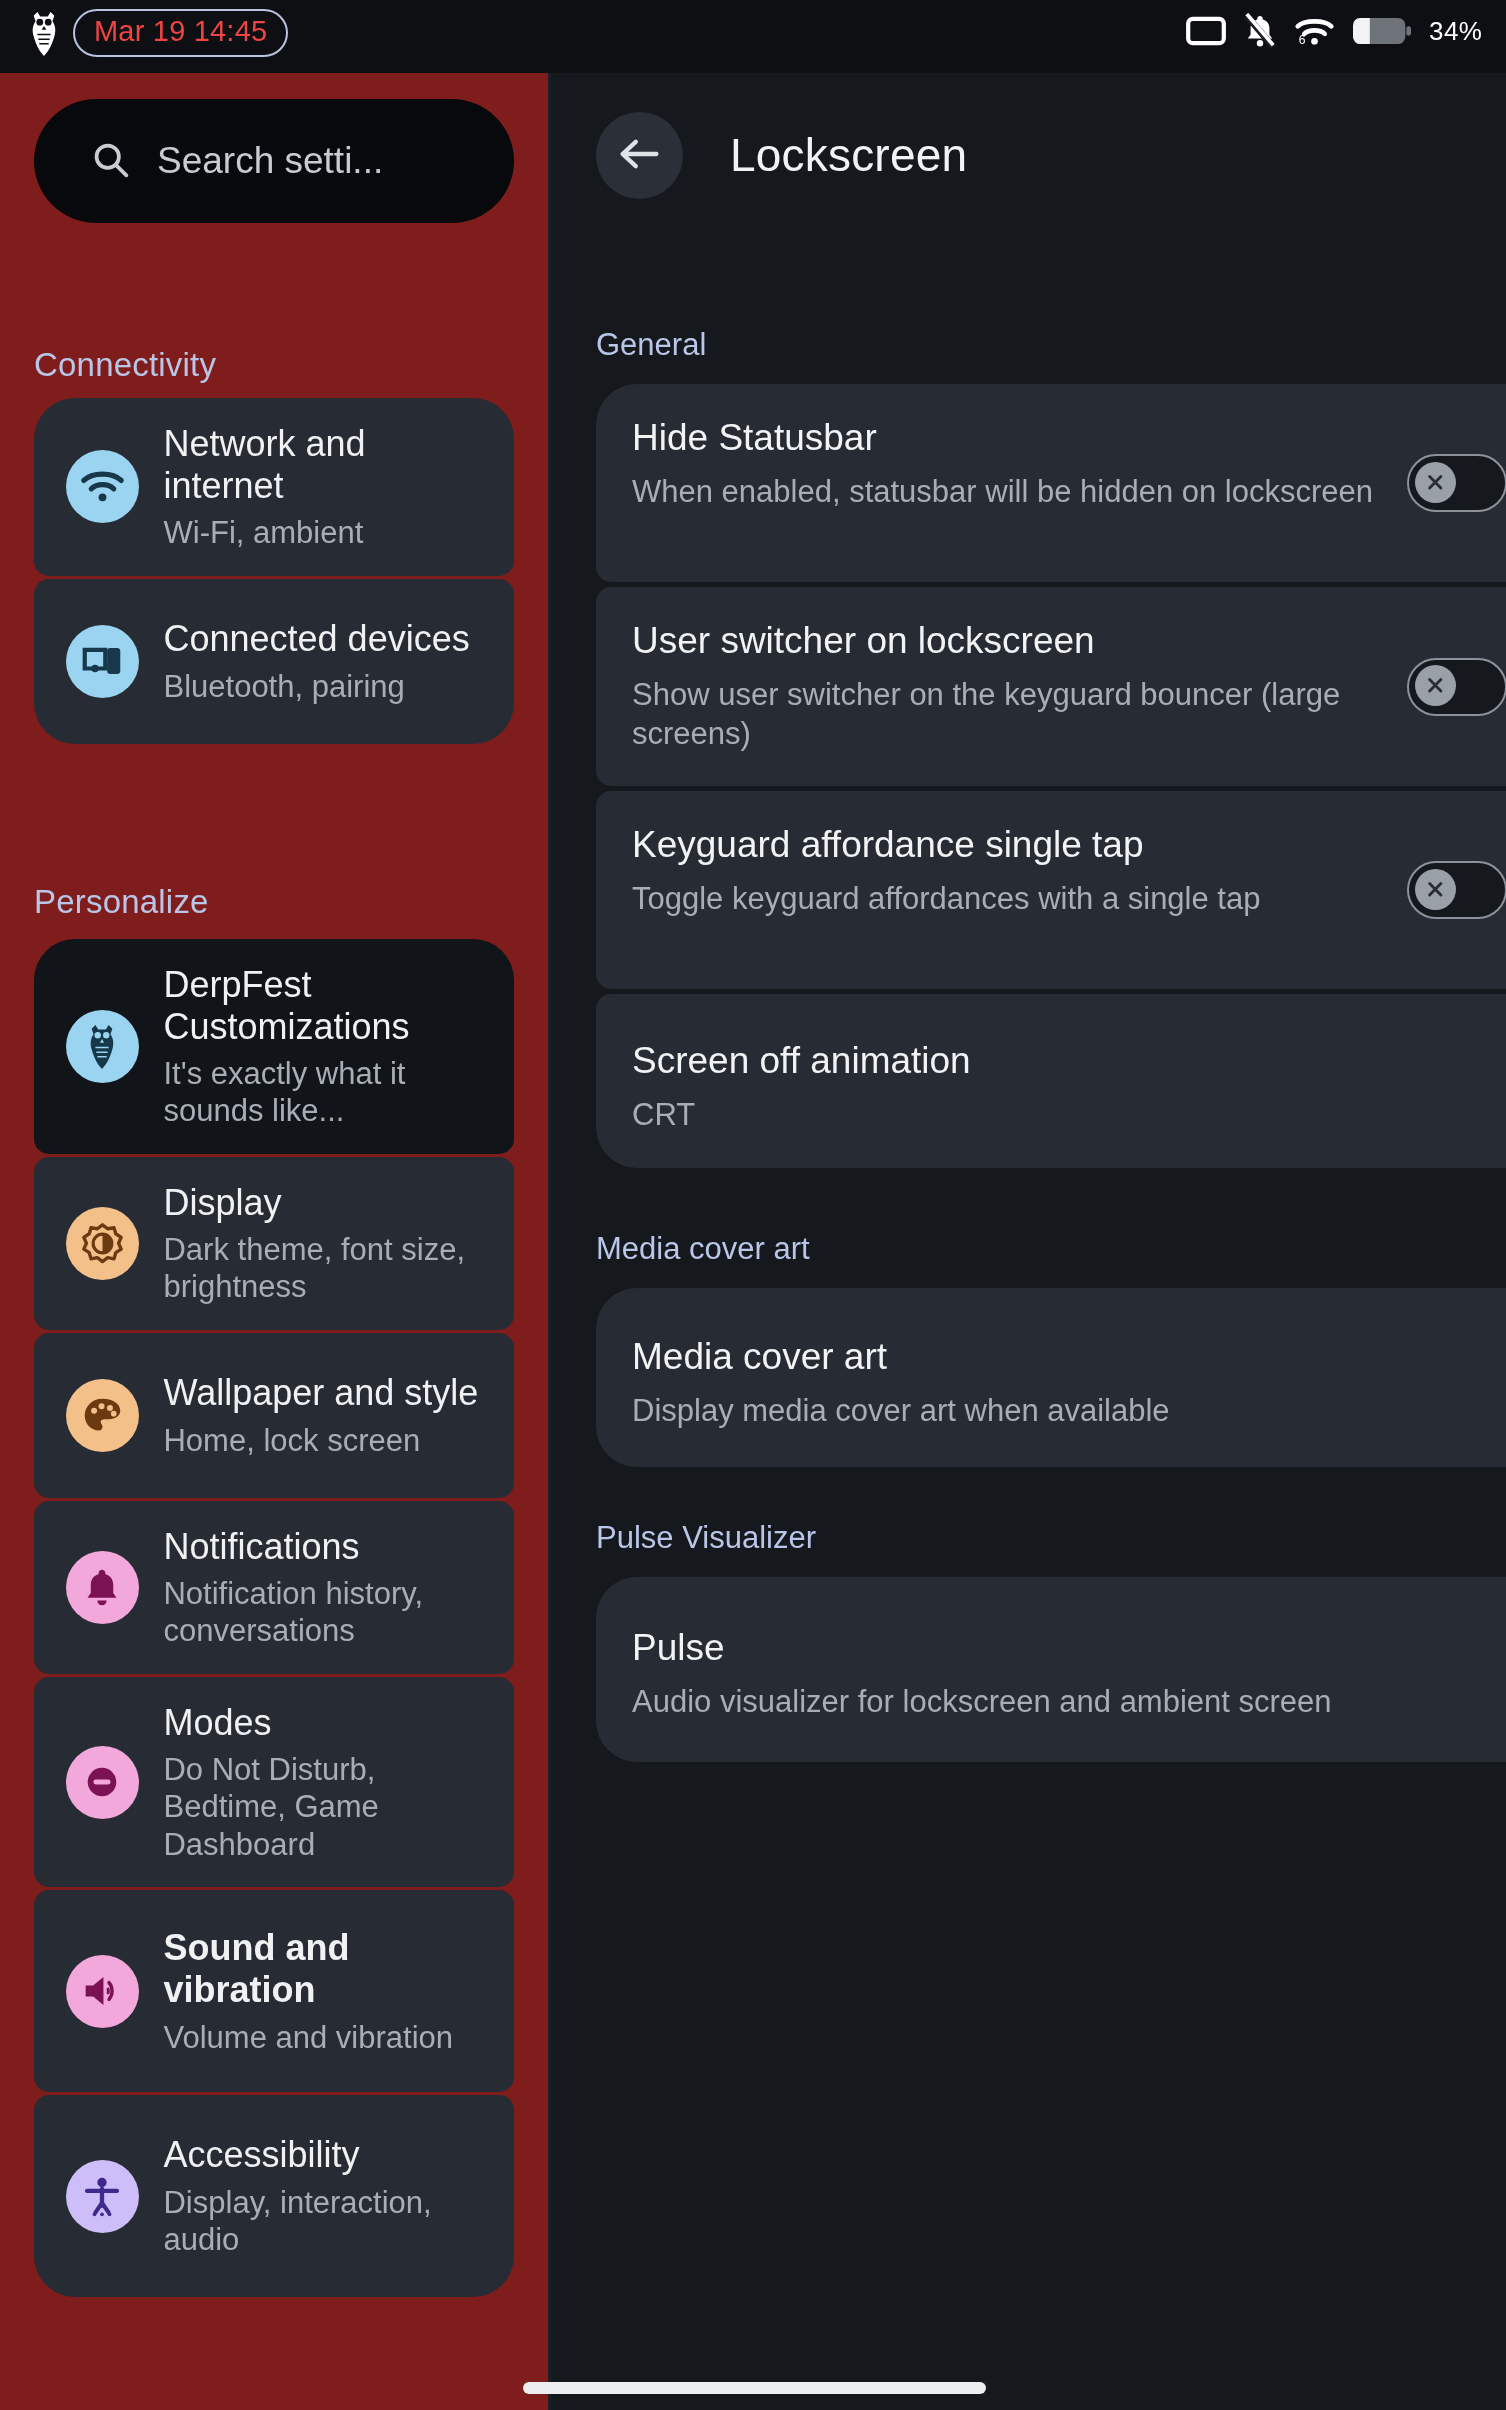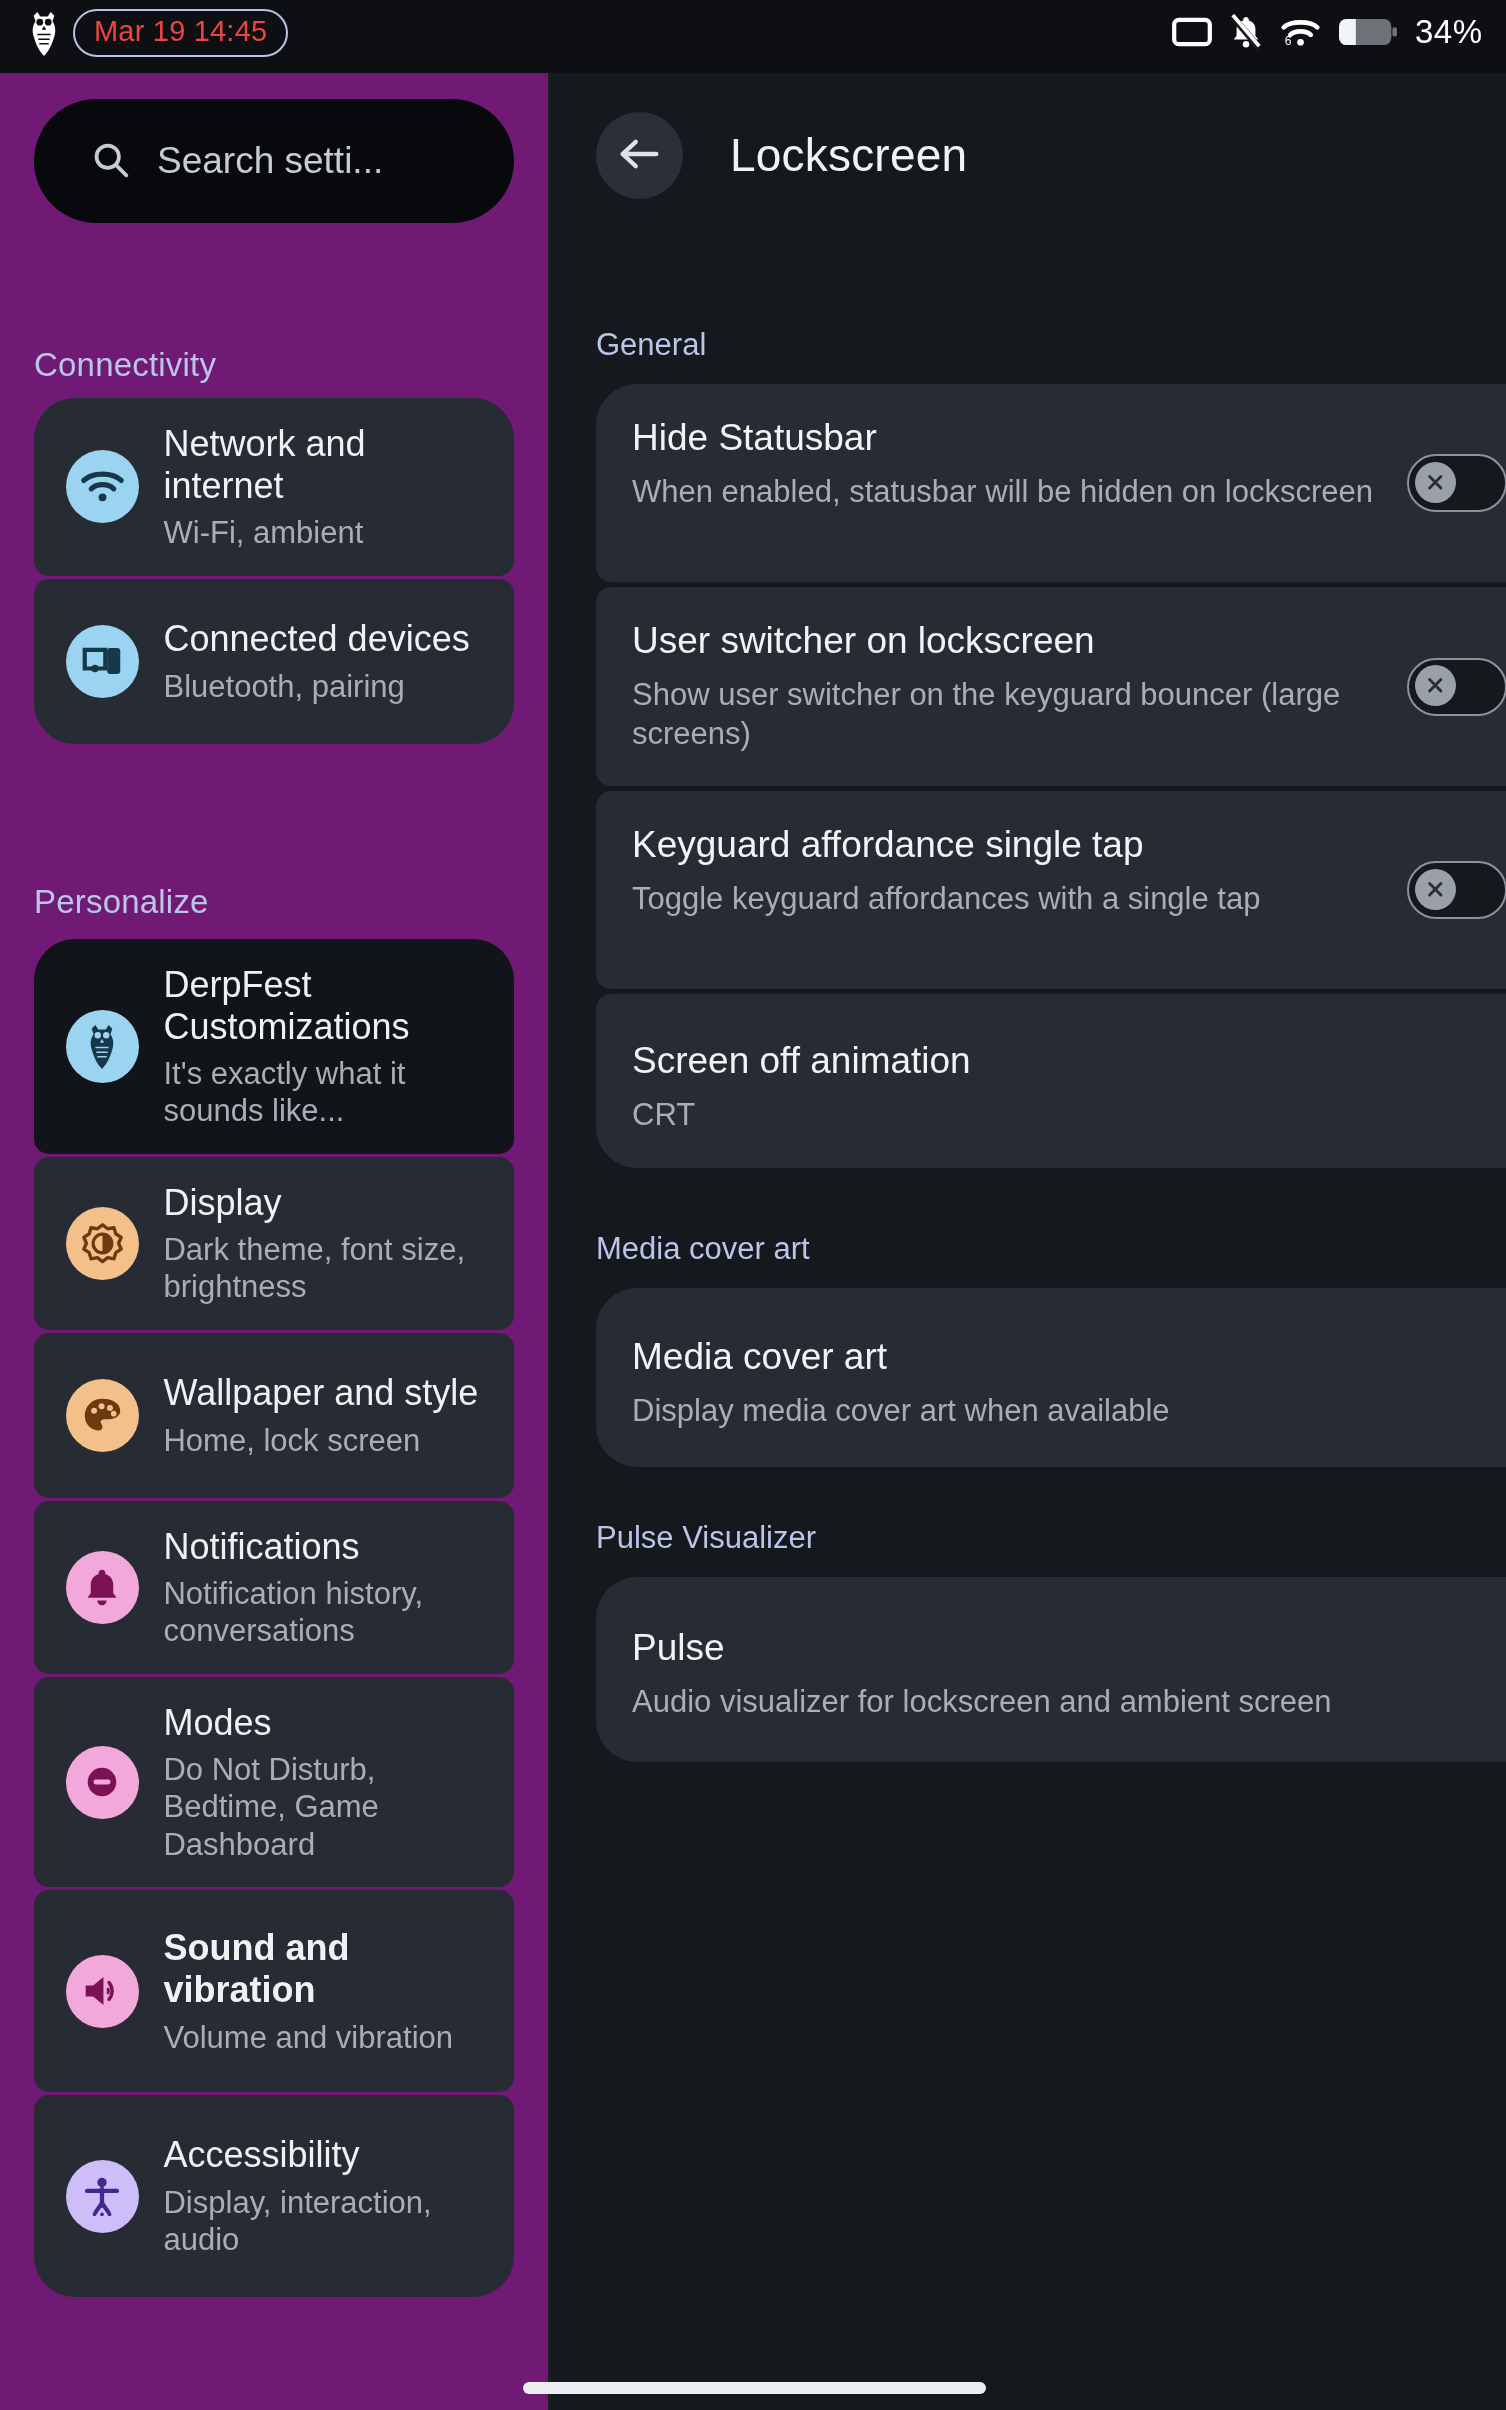--- a/index.html
+++ b/index.html
@@ -15,26 +15,26 @@
   .statusbar { position:absolute; top:0; left:0; width:1507px; height:73px; }
   .sb-left { position:absolute; left:28px; top:9.4px; display:flex; align-items:center; gap:13px; }
   .owl-glyph { width:32px; height:47px; display:block; }
   .clock-pill {
     border:2.8px solid #b9c3e0; border-radius:26px;
     padding:3.8px 19px 6.6px 19px; color:#ef4444; font-size:29px; letter-spacing:0.2px;
     line-height:1.15; white-space:nowrap;
   }
   .sb-right { position:absolute; right:24.5px; top:13px; display:flex; align-items:center; gap:18px; }
   .sb-right svg { display:block; }
-  .battpct { color:#fff; font-size:33px; letter-spacing:0.5px; }
+  .battpct { color:#fff; font-size:26px; letter-spacing:0.5px; }
 
   
   .sidebar {
     position:absolute; left:0; top:73px; width:548px; height:2337px;
-    background:#701a75; overflow:hidden;
+    background:#7f1d1d; overflow:hidden;
   }
   .searchbar {
     position:absolute; left:34px; top:26px; width:480px; height:124px;
     background:#08090c; border-radius:62px; display:flex; align-items:center; padding-left:56px; gap:26px;
   }
   .search-txt { color:#c8ccd2; font-size:37px; white-space:nowrap; }
   .sb-section-title { color:#b9c6e8; font-size:33px; letter-spacing:0.2px; }
   .cards { position:absolute; left:34px; width:480px; }
   .navcard {
     background:#272b33; display:flex; align-items:center; gap:0;

